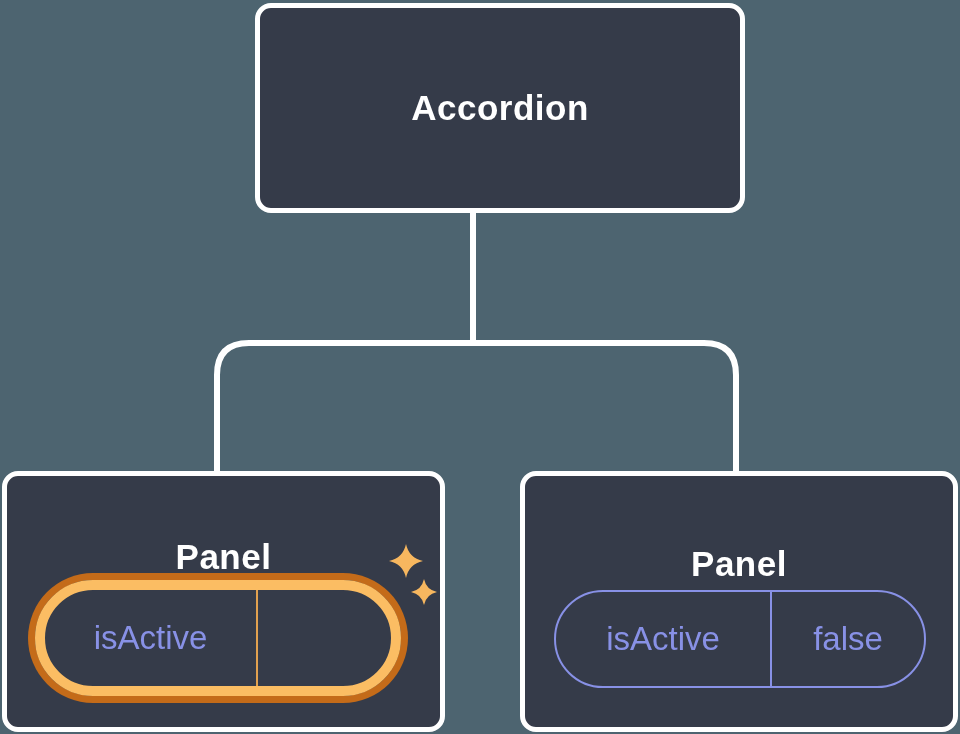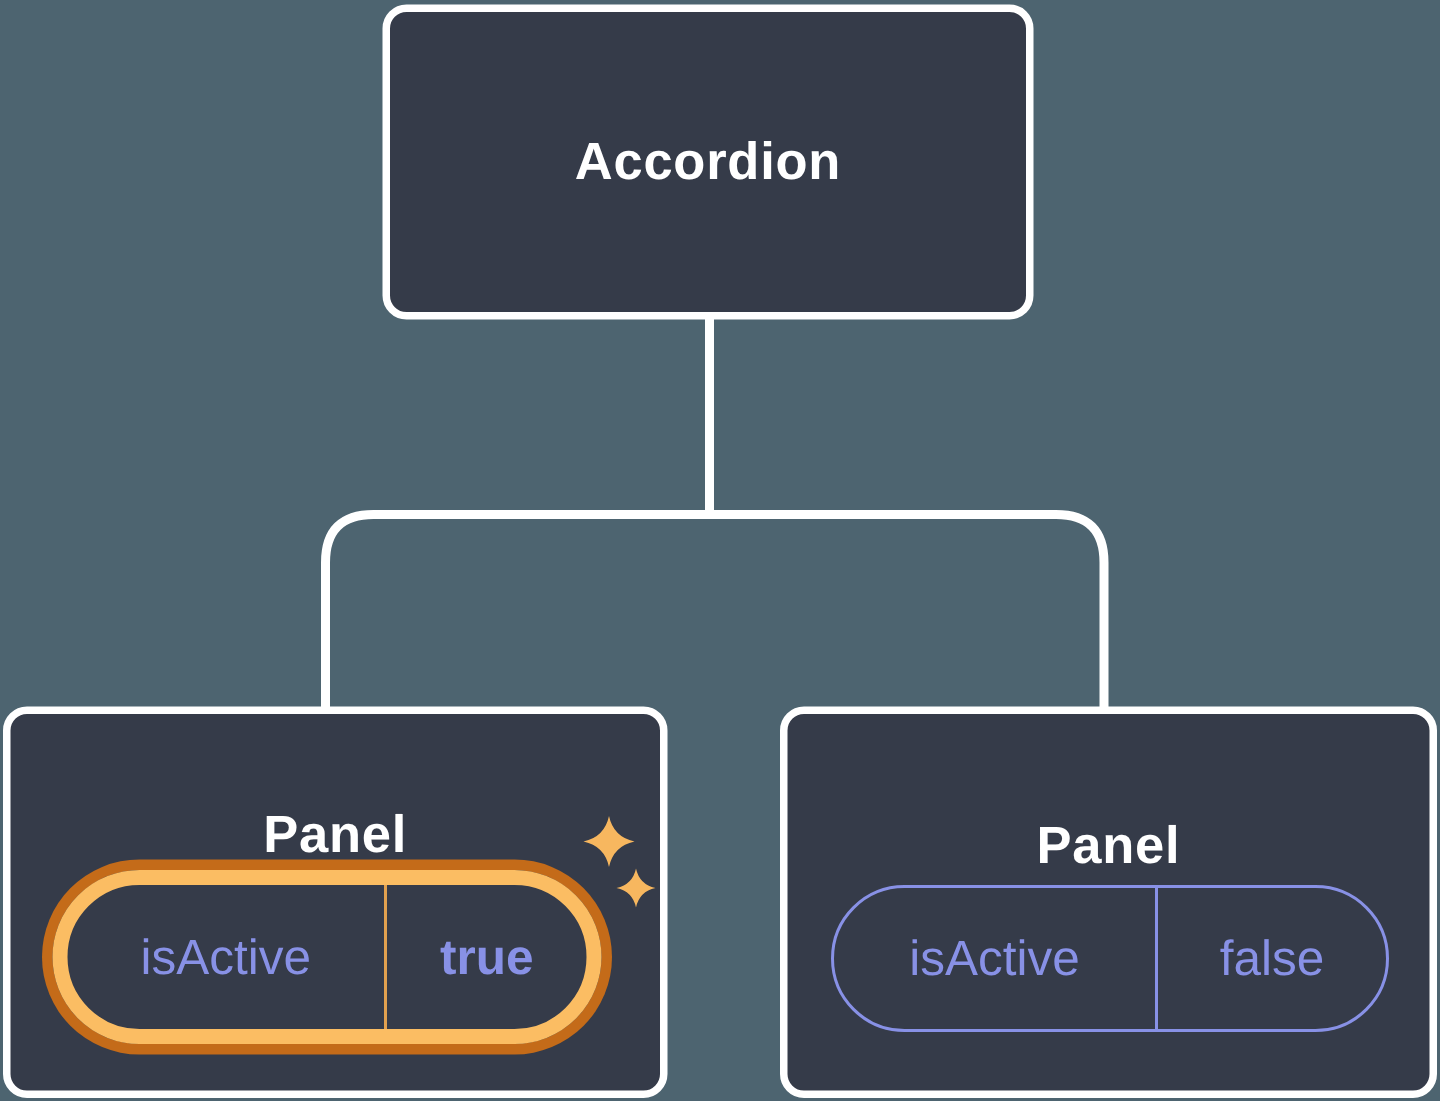--- a/index.html
+++ b/index.html
@@ -15,21 +15,21 @@
     width: 960px; height: 734px;
   }
   .card {
     position: absolute;
     background: #353B49;
     border: 5px solid #FFFFFF;
     border-radius: 16px;
     box-sizing: border-box;
   }
   .root-card {
-    left: 255px; top: 3px; width: 434px; height: 210px;
+    left: 255px; top: 3px; width: 490px; height: 210px;
     display: flex; align-items: center; justify-content: center;
   }
   .panel-left  { left: 2px;   top: 471px; width: 443px; height: 261px; }
   .panel-right { left: 520px; top: 471px; width: 438px; height: 261px; }
   .card-title {
     color: #FFFFFF;
     font-size: 35px;
     font-weight: 600;
     letter-spacing: 0.5px;
   }
@@ -86,21 +86,20 @@
 
 <div class="card root-card">
   <div class="card-title">Accordion</div>
 </div>
 
 <div class="card panel-left">
   <div class="card-title panel-title">Panel</div>
   <div class="pill pill-active">
     <div class="pill-cell cell-key">isActive</div>
     <span class="pill-divider"></span>
-    <div class="pill-cell cell-value value-bold">true</div>
   </div>
 </div>
 
 <div class="card panel-right">
   <div class="card-title panel-title">Panel</div>
   <div class="pill pill-inactive">
     <div class="pill-cell cell-key">isActive</div>
     <span class="pill-divider"></span>
     <div class="pill-cell cell-value">false</div>
   </div>

